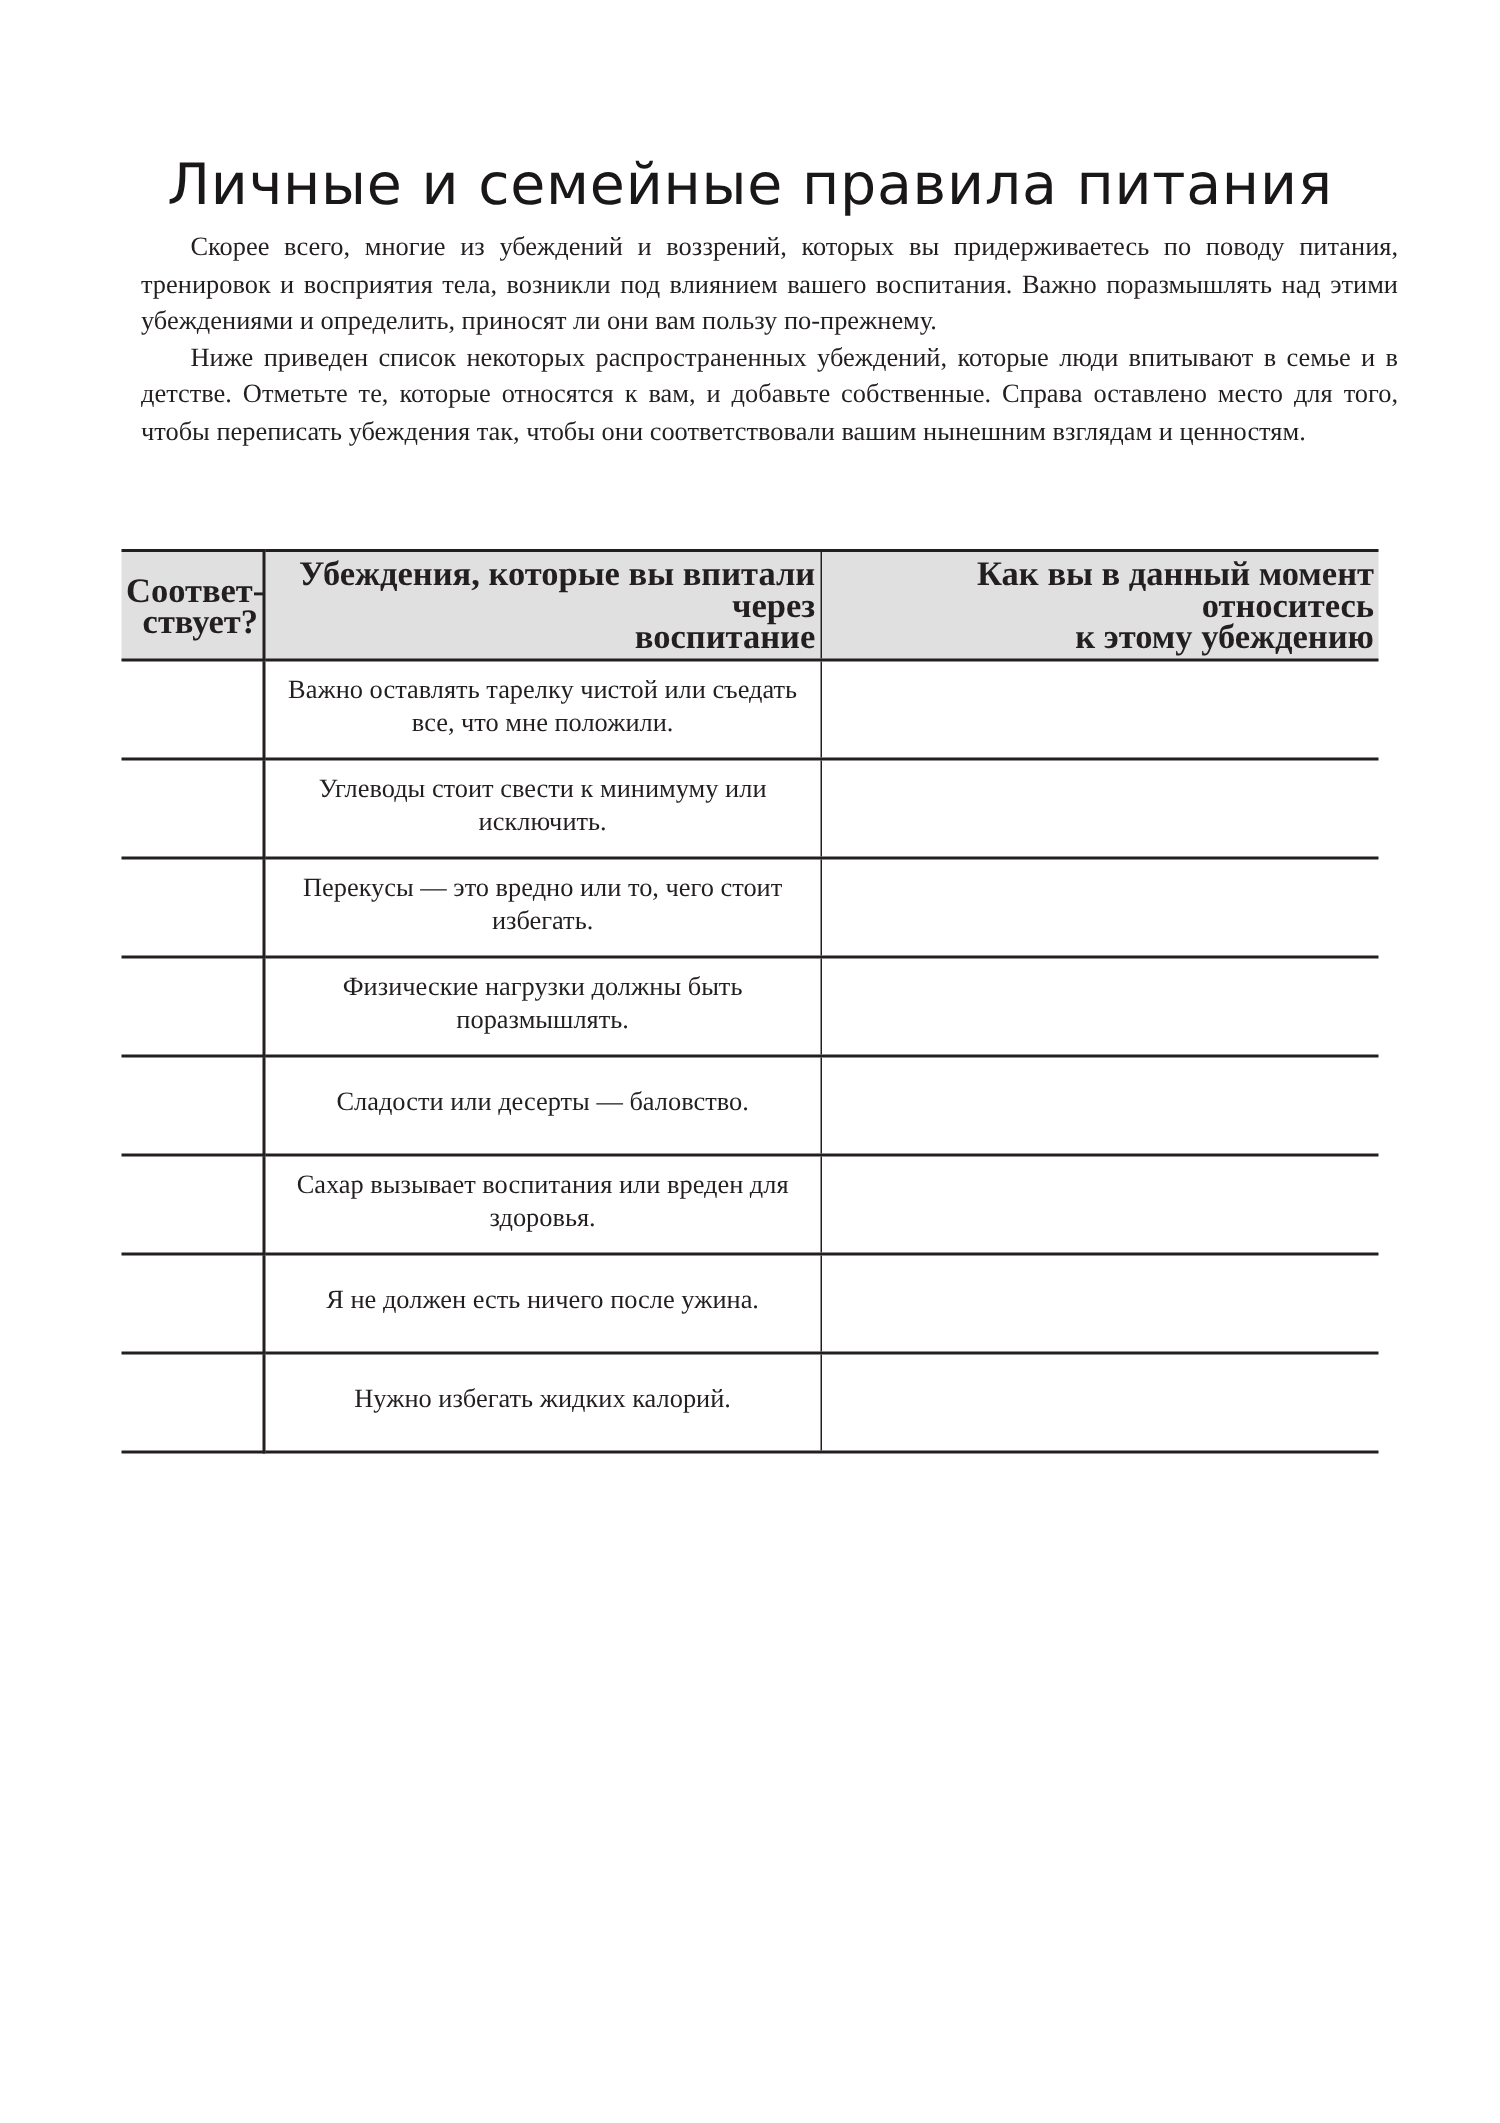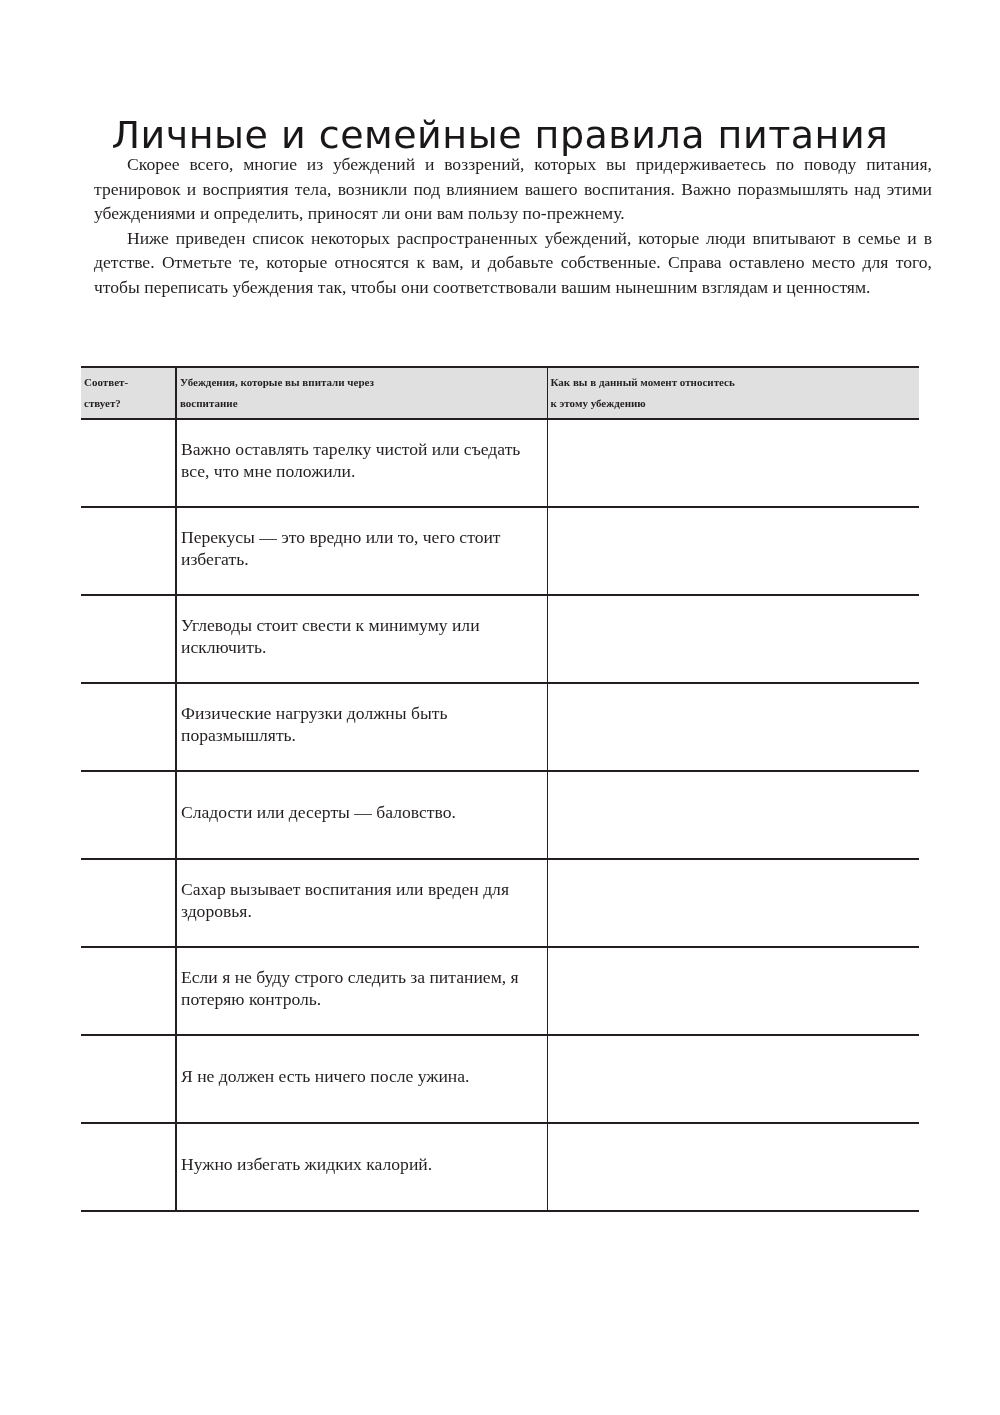--- a/index.html
+++ b/index.html
@@ -1,46 +1,46 @@
 <!DOCTYPE html>
 <html><head>
   <meta charset="utf-8">
   <style>
     html, body { margin: 0; padding: 0; background: #ffffff; }
     body { width: 1000px; height: 1415px; position: relative; overflow: hidden; color: #231f20; }
     .page-title {
-      position: absolute; left: 0; top: 88px; width: 1000px; text-align: center;
+      position: absolute; left: 0; top: 76px; width: 1000px; text-align: center;
       font-family: "DejaVu Sans", sans-serif; font-size: 38px; font-weight: normal;
       letter-spacing: 0.5px; color: #1a1718;
     }
     .intro {
       position: absolute; left: 81px; top: 152px; width: 838px;
       font-family: "Liberation Serif", serif; font-size: 17.6px; line-height: 24.5px;
       text-align: justify; color: #231f20; margin-left: 13px;
     }
     .intro p { margin: 0; text-indent: 33px; hyphens: auto; }
     table.beliefs {
       position: absolute; left: 81px; top: 366px; width: 838px;
       border-collapse: collapse; table-layout: fixed;
       font-family: "Liberation Serif", serif; color: #231f20;
     }
     table.beliefs col.c1 { width: 95px; }
     table.beliefs col.c2 { width: 371px; }
     table.beliefs col.c3 { width: 372px; }
     table.beliefs thead tr { background: #e0e0e1; }
     table.beliefs th {
-      font-weight: bold; font-size: 11px; line-height: 21px;
-      text-align: left; padding: 4px 3px; vertical-align: middle;
+      font-weight: bold; font-size: 23px; line-height: 21px;
+      text-align: right; padding: 4px 3px; vertical-align: middle;
       border-top: 2px solid #231f20; border-bottom: 2px solid #231f20;
       height: 44px; box-sizing: border-box;
     }
     table.beliefs td {
       font-size: 17.6px; line-height: 22.5px; padding: 0 4px;
       vertical-align: middle; border-bottom: 2px solid #231f20;
-      height: 88px; box-sizing: border-box;
+      height: 66px; box-sizing: border-box; text-align: center;
     }
     table.beliefs .col1 { border-right: 2.5px solid #231f20; }
     table.beliefs .col2 { border-right: 1.5px solid #231f20; }
     table.beliefs td.col2 { padding-bottom: 6px; }
     table.beliefs td.check { cursor: pointer; }
   </style>
 </head>
 <body>
 
 <h1 class="page-title">Личные и семейные правила питания</h1>
@@ -64,50 +64,45 @@
     </tr>
   </thead>
   <tbody id="rows">
       <tr>
         <td class="col1 check"></td>
         <td class="col2">Важно оставлять тарелку чистой или съедать все, что мне положили.</td>
         <td class="col3"></td>
       </tr>
       <tr>
         <td class="col1 check"></td>
-        <td class="col2">Перекусы — это вредно или то, чего стоит избегать.</td>
+        <td class="col2">Углеводы стоит свести к минимуму или исключить.</td>
         <td class="col3"></td>
       </tr>
       <tr>
         <td class="col1 check"></td>
-        <td class="col2">Углеводы стоит свести к минимуму или исключить.</td>
+        <td class="col2">Перекусы — это вредно или то, чего стоит избегать.</td>
         <td class="col3"></td>
       </tr>
       <tr>
         <td class="col1 check"></td>
         <td class="col2">Физические нагрузки должны быть поразмышлять.</td>
         <td class="col3"></td>
       </tr>
       <tr>
         <td class="col1 check"></td>
         <td class="col2">Сладости или десерты — баловство.</td>
         <td class="col3"></td>
       </tr>
       <tr>
         <td class="col1 check"></td>
         <td class="col2">Сахар вызывает воспитания или вреден для здоровья.</td>
         <td class="col3"></td>
       </tr>
       <tr>
         <td class="col1 check"></td>
-        <td class="col2">Если я не буду строго следить за питанием, я потеряю контроль.</td>
-        <td class="col3"></td>
-      </tr>
-      <tr>
-        <td class="col1 check"></td>
         <td class="col2">Я не должен есть ничего после ужина.</td>
         <td class="col3"></td>
       </tr>
       <tr>
         <td class="col1 check"></td>
         <td class="col2">Нужно избегать жидких калорий.</td>
         <td class="col3"></td>
       </tr>
     </tbody>
 </table>

